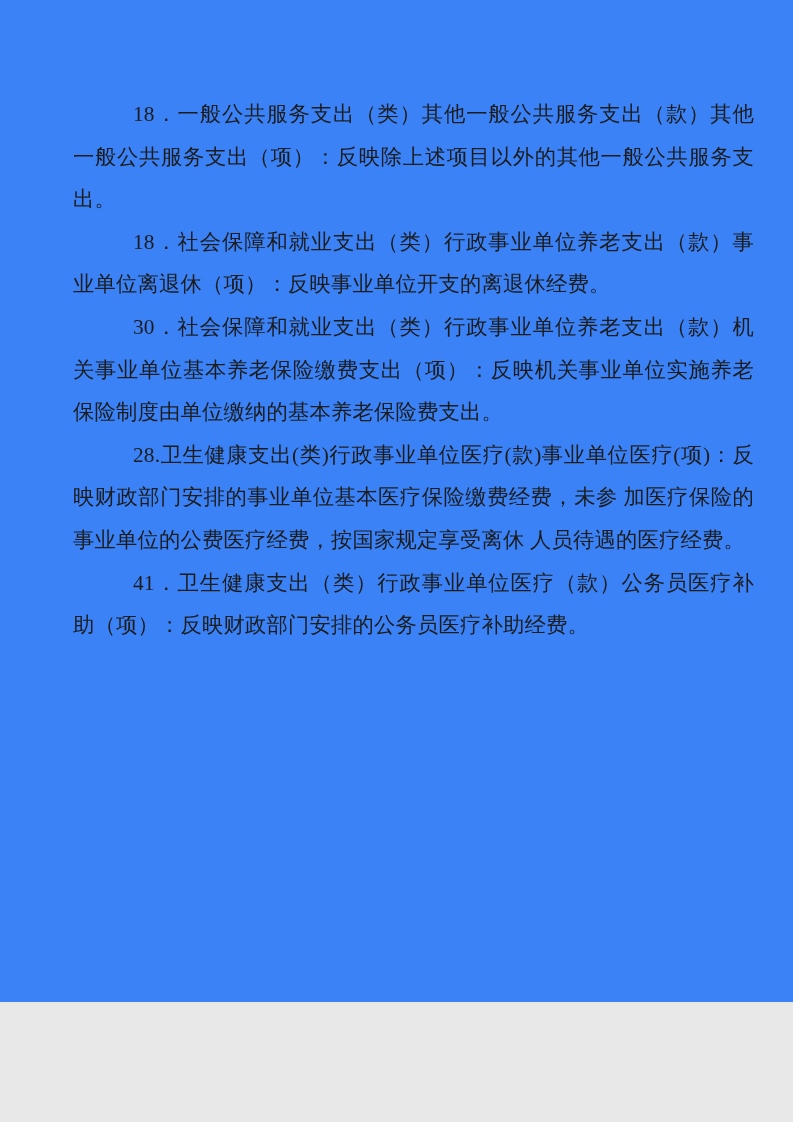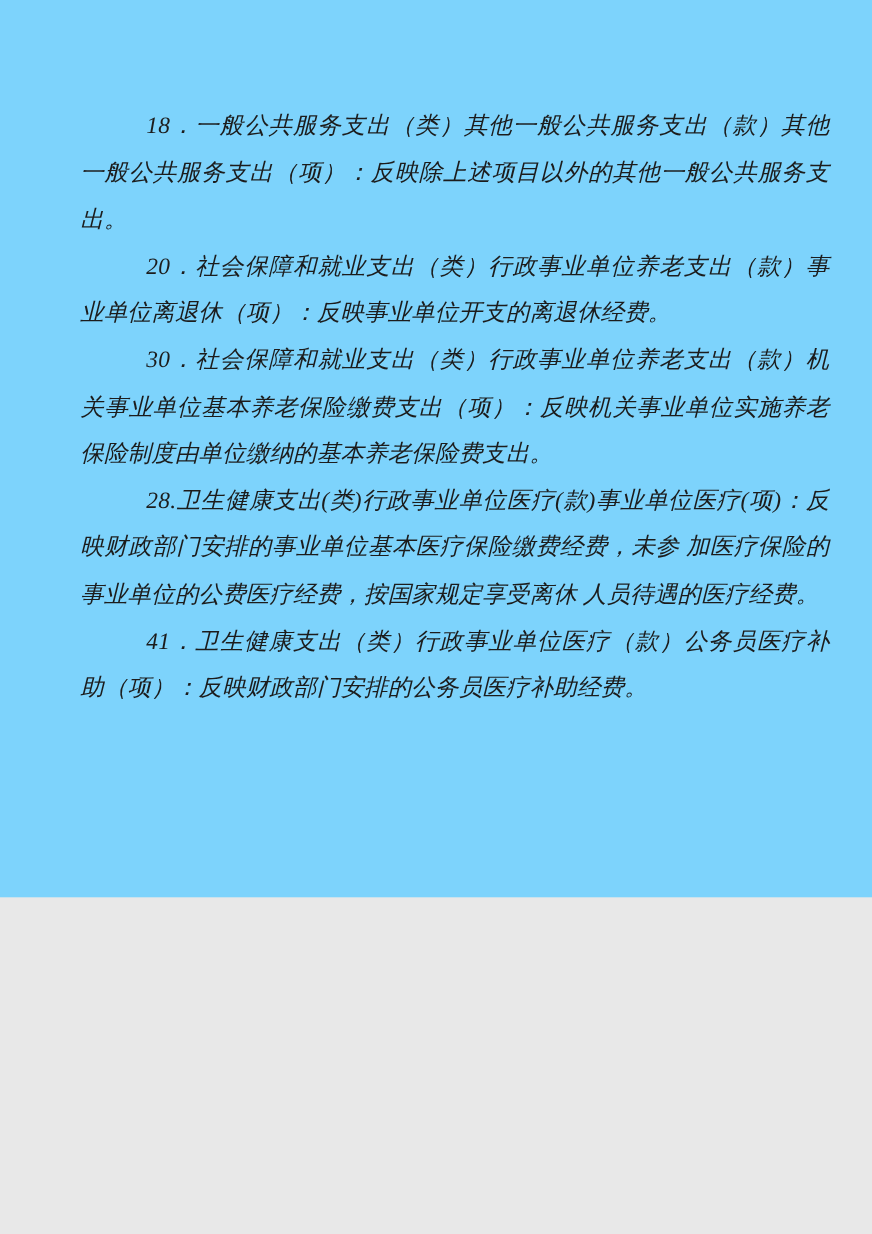--- a/index.html
+++ b/index.html
@@ -3,25 +3,24 @@
 <meta charset="utf-8">
 <style>
   * { margin: 0; padding: 0; box-sizing: border-box; }
   html, body {
     background: #e8e8e8;
     font-family: "Liberation Serif", "DejaVu Serif", serif;
   }
   .page {
     position: relative;
     width: 793px;
-    height: 816px;
+    height: 1002px;
     margin: 0 auto;
-    background: #7dd3fc;
+    background: #3b82f6;
     overflow: hidden;
-    font-style: italic;
   }
   .content {
     position: absolute;
     left: 73px;
     top: 93px;
     width: 681px;
   }
   .content p {
     font-size: 21.3px;
     line-height: 42.6px;
@@ -44,19 +43,19 @@
     letter-spacing: 1px;
     padding-left: 25px;
   }
 </style>
 </head>
 <body>
 
 <div class="page">
   <div class="content">
     <p>18．一般公共服务支出（类）其他一般公共服务支出（款）其他一般公共服务支出（项）：反映除上述项目以外的其他一般公共服务支出。</p>
-    <p>20．社会保障和就业支出（类）行政事业单位养老支出（款）事业单位离退休（项）：反映事业单位开支的离退休经费。</p>
+    <p>18．社会保障和就业支出（类）行政事业单位养老支出（款）事业单位离退休（项）：反映事业单位开支的离退休经费。</p>
     <p>30．社会保障和就业支出（类）行政事业单位养老支出（款）机关事业单位基本养老保险缴费支出（项）：反映机关事业单位实施养老保险制度由单位缴纳的基本养老保险费支出。</p>
     <p>28.卫生健康支出(类)行政事业单位医疗(款)事业单位医疗(项)：反映财政部门安排的事业单位基本医疗保险缴费经费，未参 加医疗保险的事业单位的公费医疗经费，按国家规定享受离休 人员待遇的医疗经费。</p>
     <p>41．卫生健康支出（类）行政事业单位医疗（款）公务员医疗补助（项）：反映财政部门安排的公务员医疗补助经费。</p>
   </div>
   <div class="footer">- 23 -</div>
 </div>
 
 </body></html>

